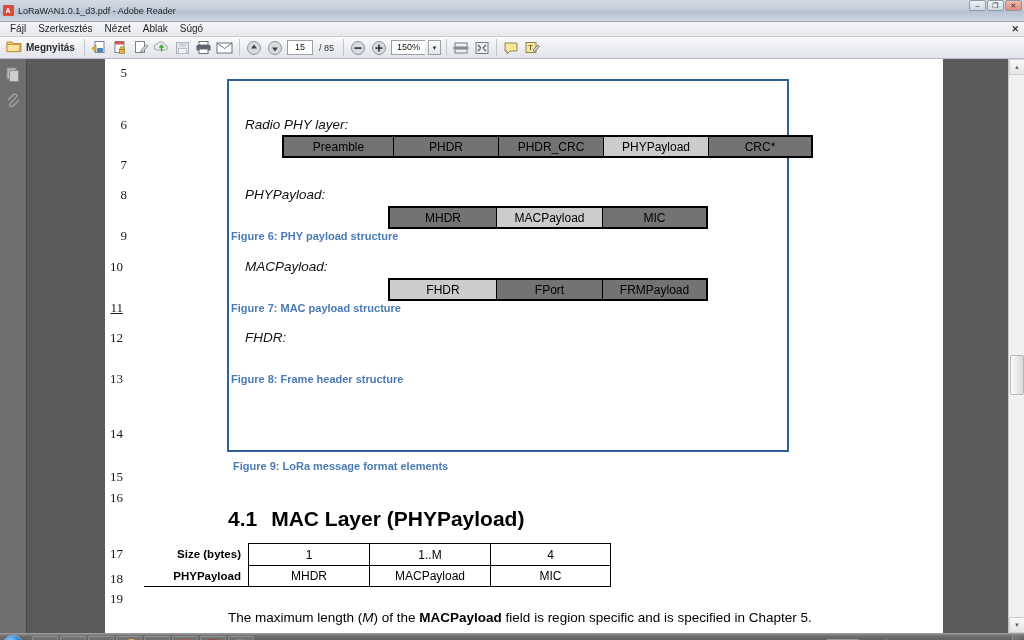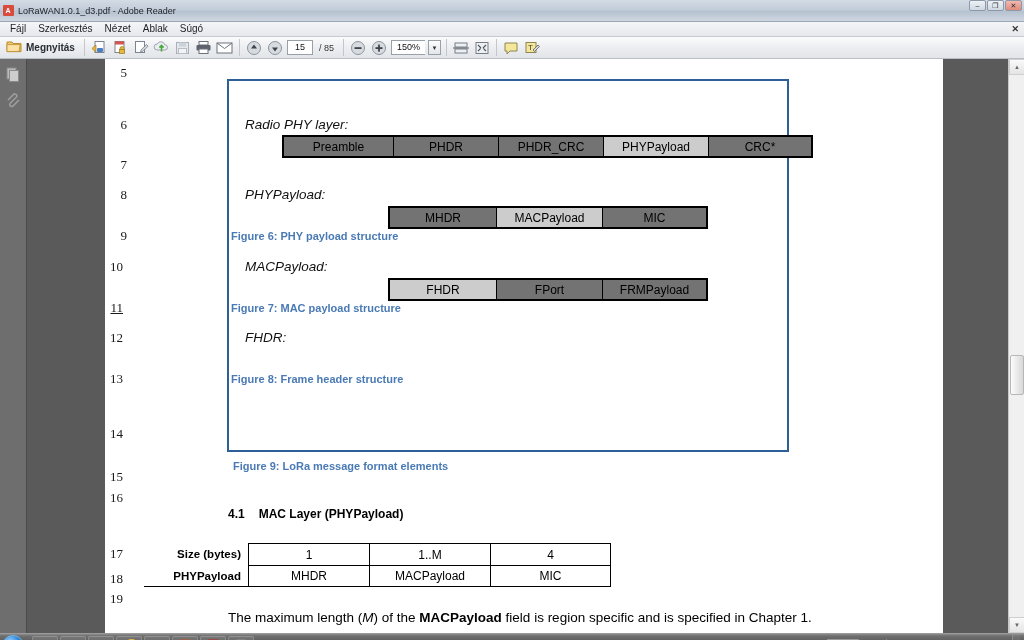--- a/index.html
+++ b/index.html
@@ -149,21 +149,21 @@
     border-right: 1px solid #000;
     display: flex; align-items: center; justify-content: center;
     font-size: 12px; color: #000; white-space: nowrap;
     font-family: "Liberation Sans", sans-serif;
   }
   .strip .cell:last-child { border-right: none; }
   .strip .cell.shaded { background: #cccccc; }
 
   
   .heading {
-    position: absolute; font-size: 12px; font-weight: bold; color: #000;
+    position: absolute; font-size: 21px; font-weight: bold; color: #000;
     white-space: nowrap; font-family: "Liberation Sans", sans-serif;
   }
   .heading .num { margin-right: 14px; }
 
   
   .sizetable {
     position: absolute; display: flex; flex-direction: column;
     font-size: 12px; font-family: "Liberation Sans", sans-serif;
   }
   .sizetable .trow { display: flex; height: 22px; }
@@ -495,21 +495,21 @@
           </div>
           <div class="trow">
             <span class="rowlabel">PHYPayload</span>
             <span class="tc">MHDR</span>
             <span class="tc">MACPayload</span>
             <span class="tc last">MIC</span>
           </div>
         </div>
 
         <div class="para" style="left:123px; top:548px; width:632px;">
-          <span>The maximum length (</span><i>M</i><span>) of the </span><b>MACPayload</b><span> field is region specific and is specified in Chapter 1.</span>
+          <span>The maximum length (</span><i>M</i><span>) of the </span><b>MACPayload</b><span> field is region specific and is specified in Chapter 5.</span>
         </div>
 
       </div>
     </div>
   </div>
 
   <div class="vscroll">
     <div class="vs-up">▲</div>
     <div class="vs-thumb"></div>
     <div class="vs-dn">▼</div>

